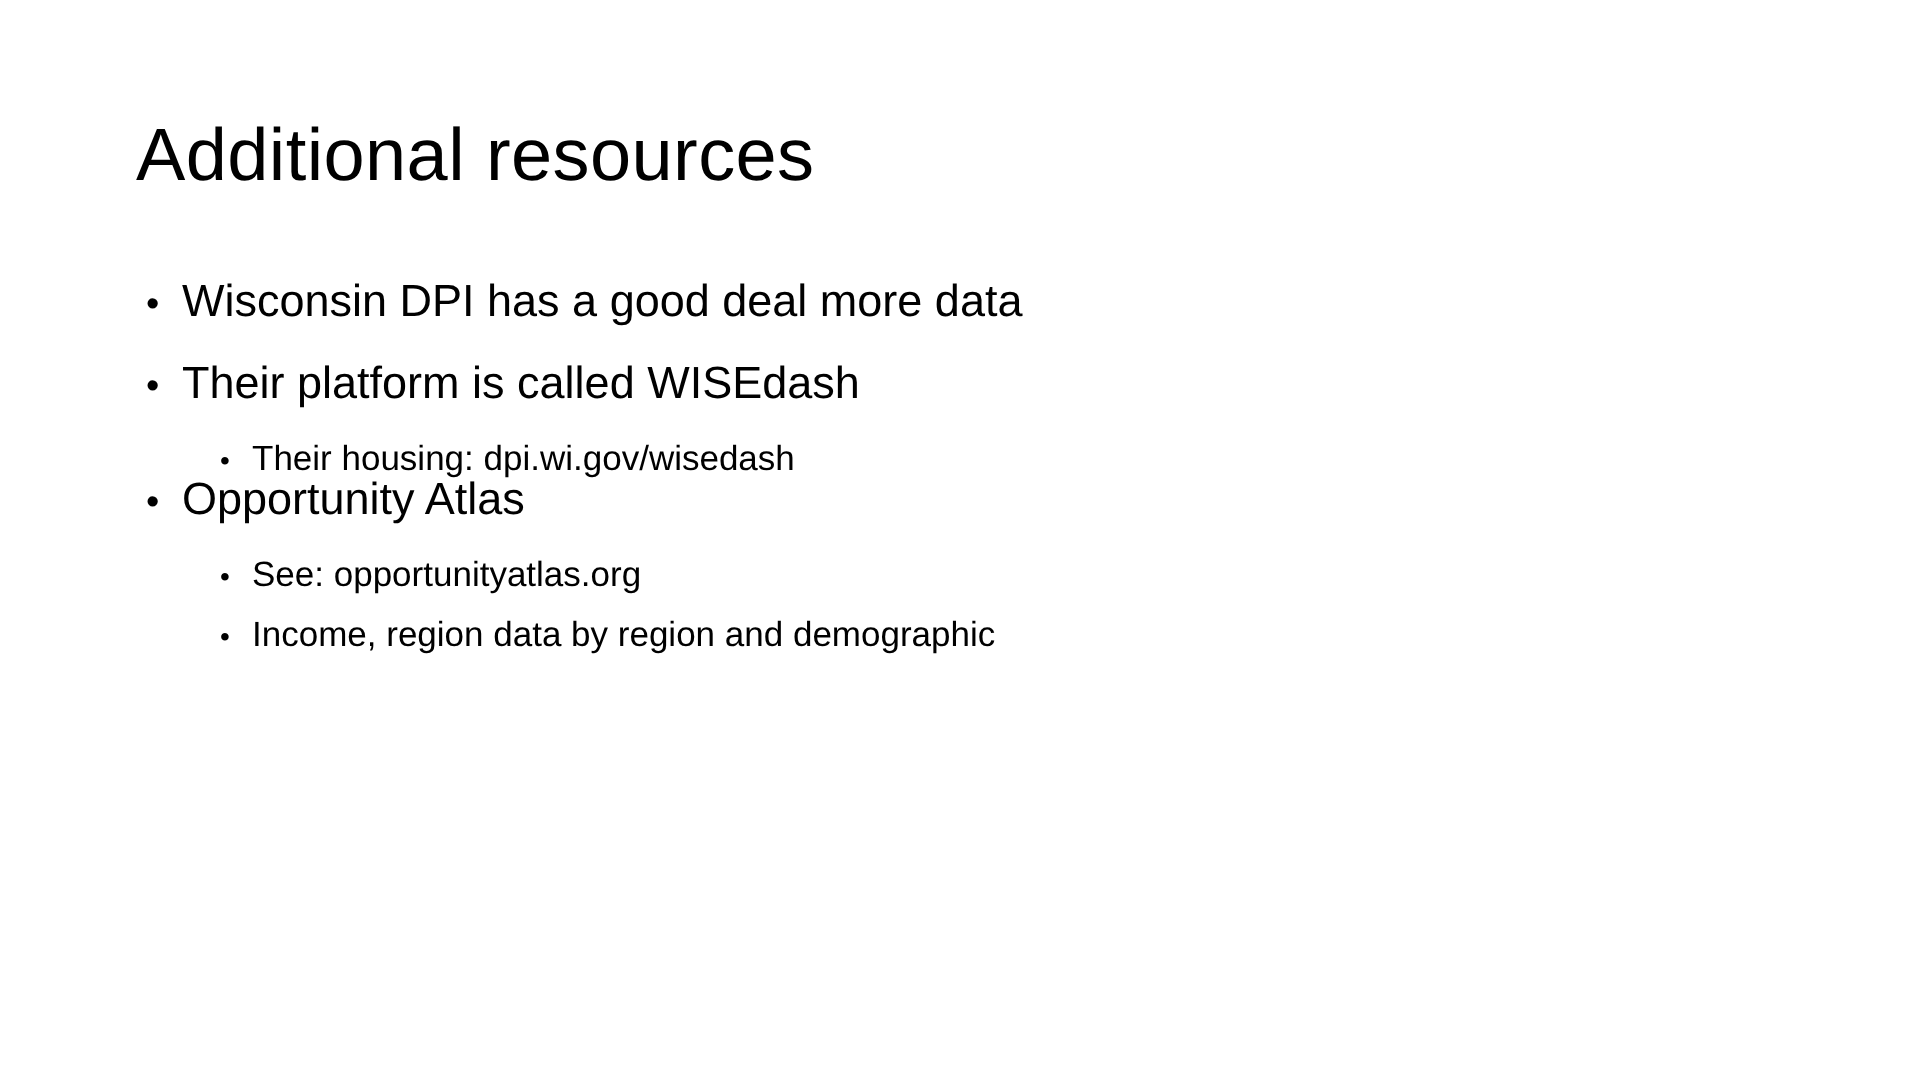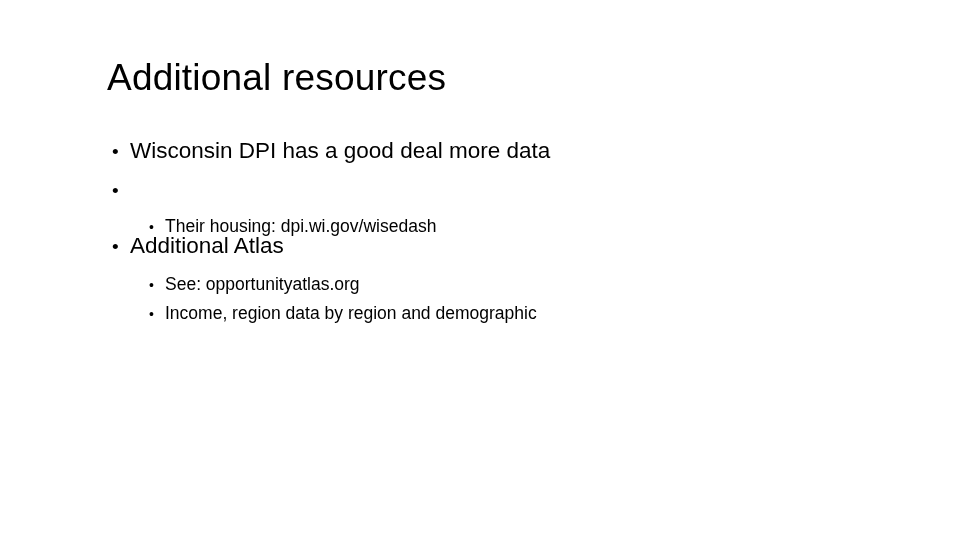--- a/index.html
+++ b/index.html
@@ -15,21 +15,20 @@
     -webkit-font-smoothing: antialiased;
   }
 
   .slide {
     position: relative;
     width: 856px;
     height: 540px;
     background: #ffffff;
     overflow: hidden;
     box-sizing: border-box;
-    margin-left: 39px;
   }
 
   
   .slide-title {
     position: absolute;
     left: 68px;
     top: 58px;
     width: 820px;
     font-size: 37px;
     font-weight: 300;
@@ -116,31 +115,32 @@
     <div class="group">
       <div class="bullet lvl1">
         <span class="marker">•</span>
         <span class="text">Wisconsin DPI has a good deal more data</span>
       </div>
     </div>
 
     <div class="group">
       <div class="bullet lvl1">
         <span class="marker">•</span>
+        <span class="text">Their platform is called WISEdash</span>
       </div>
       <div class="bullet lvl2 lvl2-last">
         <span class="marker">•</span>
         <span class="text">Their housing: dpi.wi.gov/wisedash</span>
       </div>
     </div>
 
     <div class="group group-gap">
       <div class="bullet lvl1">
         <span class="marker">•</span>
-        <span class="text">Additional Atlas</span>
+        <span class="text">Opportunity Atlas</span>
       </div>
       <div class="bullet lvl2">
         <span class="marker">•</span>
         <span class="text">See: opportunityatlas.org</span>
       </div>
       <div class="bullet lvl2 lvl2-last">
         <span class="marker">•</span>
         <span class="text">Income, region data by region and demographic</span>
       </div>
     </div>

